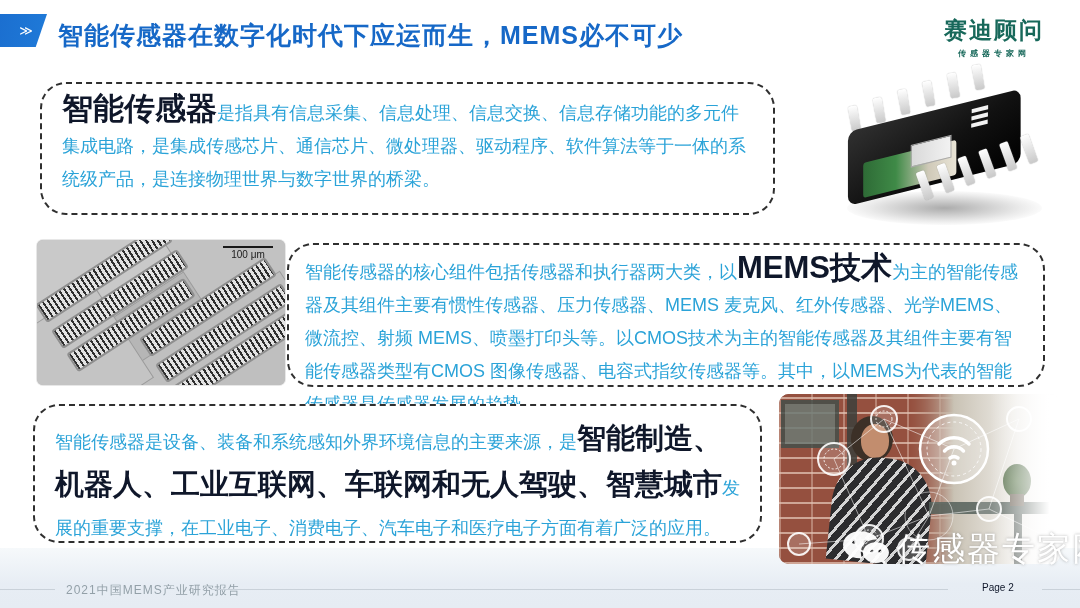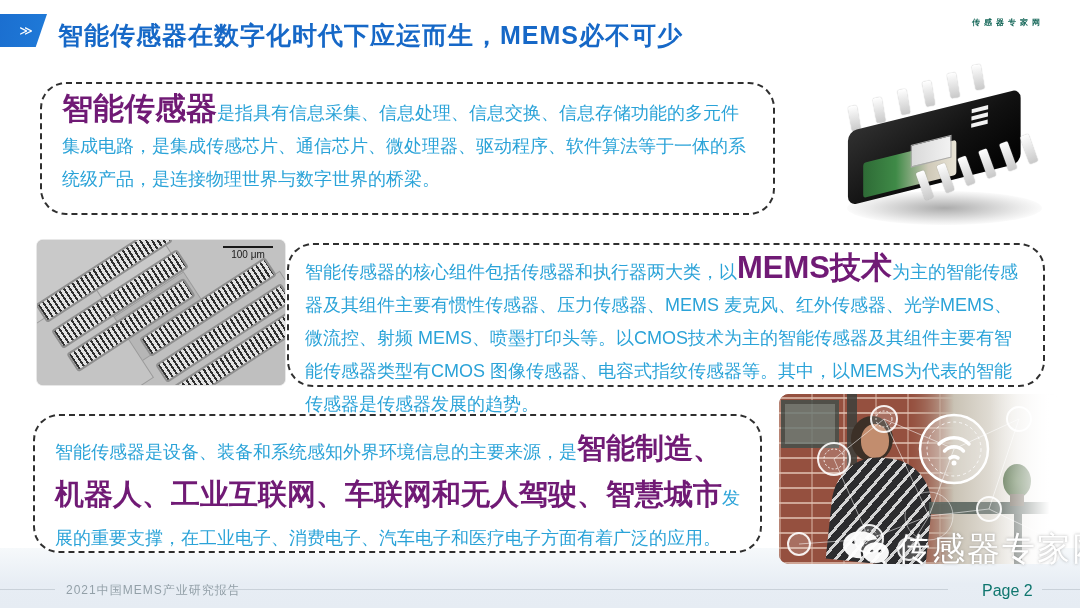--- a/index.html
+++ b/index.html
@@ -18,28 +18,28 @@
   .hdr-flag span { font-size:13px; letter-spacing:-1px; transform:translateX(2px); }
   .slide-title { position:absolute; left:58px; top:19px; font-size:25px; font-weight:bold;
     color:#1668c7; letter-spacing:1px; white-space:nowrap; }
   .logo { position:absolute; right:36px; top:15px; text-align:center; color:#17685a; }
   .logo-name { font-size:23px; font-weight:bold; letter-spacing:2px; }
   .logo-slogan { font-size:8px; letter-spacing:4px; margin-top:2px; font-weight:bold; }
 
   
   .dbox { position:absolute; border:2px dashed #2f2f2f; border-radius:26px;
     color:#2ba3d8; background:#fff; }
-  .dbox .hl { font-weight:bold; color:#701a75; }
+  .dbox .hl { font-weight:bold; color:#0f172a; }
   .box1 { left:40px; top:82px; width:735px; height:133px; padding:8px 24px 0 20px;
     font-size:18px; line-height:33px; }
   .box1 .hl { font-size:31px; }
   .box2 { left:287px; top:243px; width:758px; height:144px; padding:6px 16px 0 16px;
     font-size:18px; line-height:33px; }
   .box2 .hl { font-size:31px; }
-  .box3 { left:33px; top:414px; width:729px; height:139px; padding:10px 20px 0 20px;
+  .box3 { left:33px; top:404px; width:729px; height:139px; padding:10px 20px 0 20px;
     font-size:18px; line-height:40px; }
   .box3 .hl { font-size:29px; line-height:44px; }
 
   
   .chip-wrap { position:absolute; left:795px; top:75px; width:285px; height:165px; }
   .chip-shadow { position:absolute; left:52px; top:116px; width:195px; height:34px;
     border-radius:50%;
     background:radial-gradient(ellipse at center, rgba(70,70,70,.45) 0%, rgba(120,120,120,.15) 55%, rgba(255,255,255,0) 75%); }
   .chip-group { position:absolute; left:28px; top:6px; width:225px; height:130px; transform:rotate(-14deg); }
   .chip-body { position:absolute; left:22px; top:30px; width:178px; height:72px;
@@ -95,32 +95,33 @@
   .watermark { position:absolute; left:842px; top:527px; display:flex; align-items:center; gap:7px; }
   .wm-text { color:#ffffff; font-size:33px; letter-spacing:2px;
     text-shadow:0 0 3px rgba(110,110,110,.55); white-space:nowrap; }
 
   
   .fline { position:absolute; top:589px; height:1px; background:#c9d1d9; }
   .f1 { left:0; width:55px; }
   .f2 { left:212px; width:736px; }
   .f3 { left:1042px; width:38px; }
   .footer-report { position:absolute; left:66px; top:582px; font-size:12px; color:#93a0a8; letter-spacing:1px; }
-  .footer-page { position:absolute; left:982px; top:582px; font-size:16px; color:#0f766e; }
+  .footer-page { position:absolute; left:982px; top:582px; font-size:10px; color:#0f172a; }
 </style>
 </head>
 <body>
 
 <div class="bottom-strip"></div>
 
 <div class="hdr-flag">
   <span>≫</span>
 </div>
 <div class="slide-title">智能传感器在数字化时代下应运而生，MEMS必不可少</div>
 <div class="logo">
+  <div class="logo-name">赛迪顾问</div>
   <div class="logo-slogan">传感器专家网</div>
 </div>
 
 <div class="dbox box1">
   <span class="hl">智能传感器</span><span>是指具有信息采集、信息处理、信息交换、信息存储功能的多元件集成电路，是集成传感芯片、通信芯片、微处理器、驱动程序、软件算法等于一体的系统级产品，是连接物理世界与数字世界的桥梁。</span>
 </div>
 
 <div class="chip-wrap">
   <div class="chip-shadow"></div>
   <div class="chip-group">

